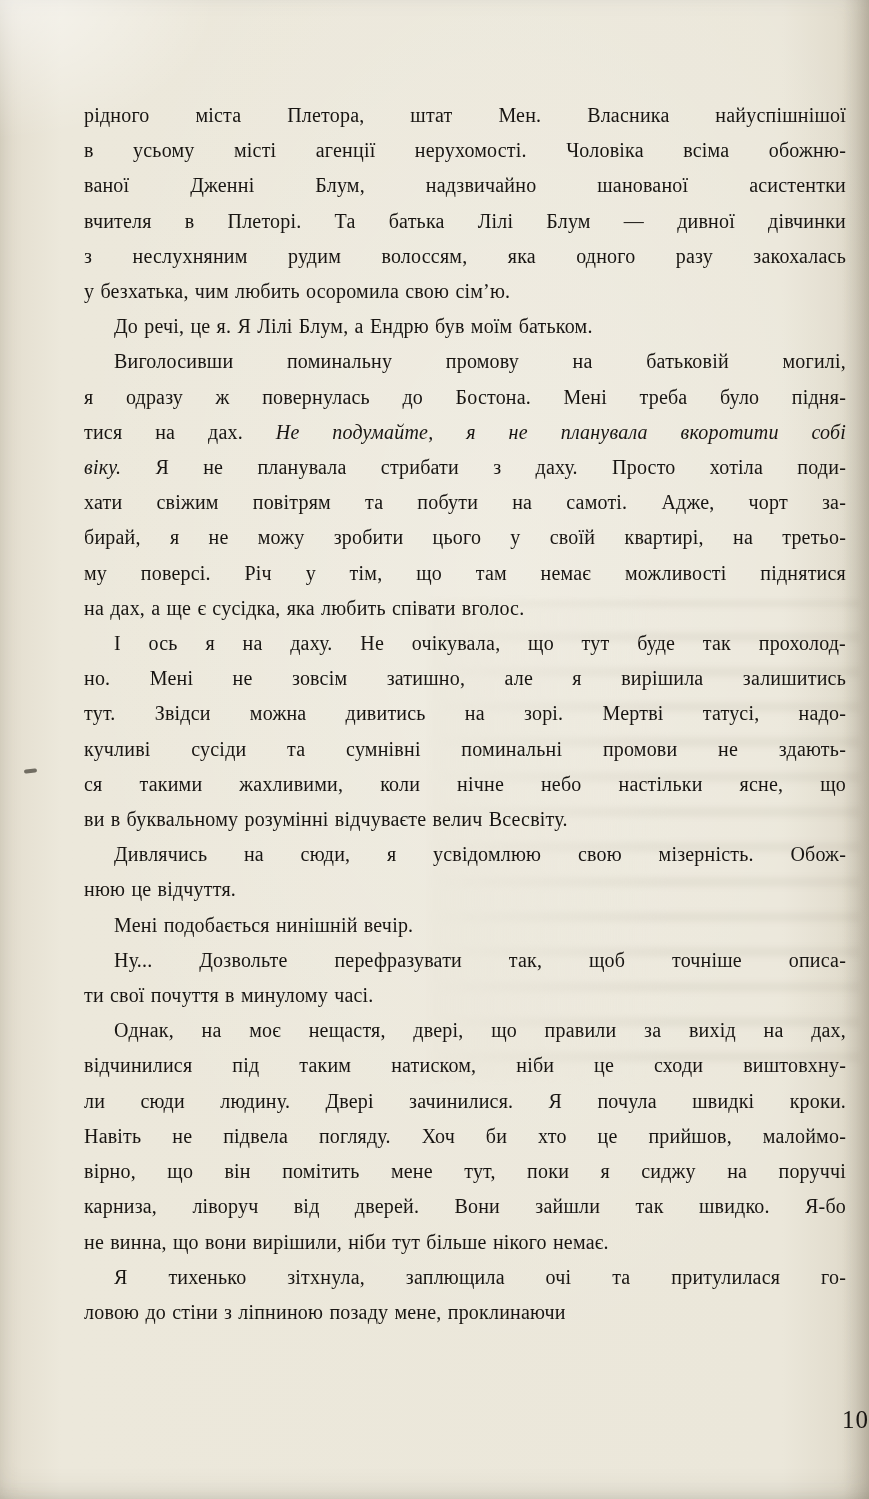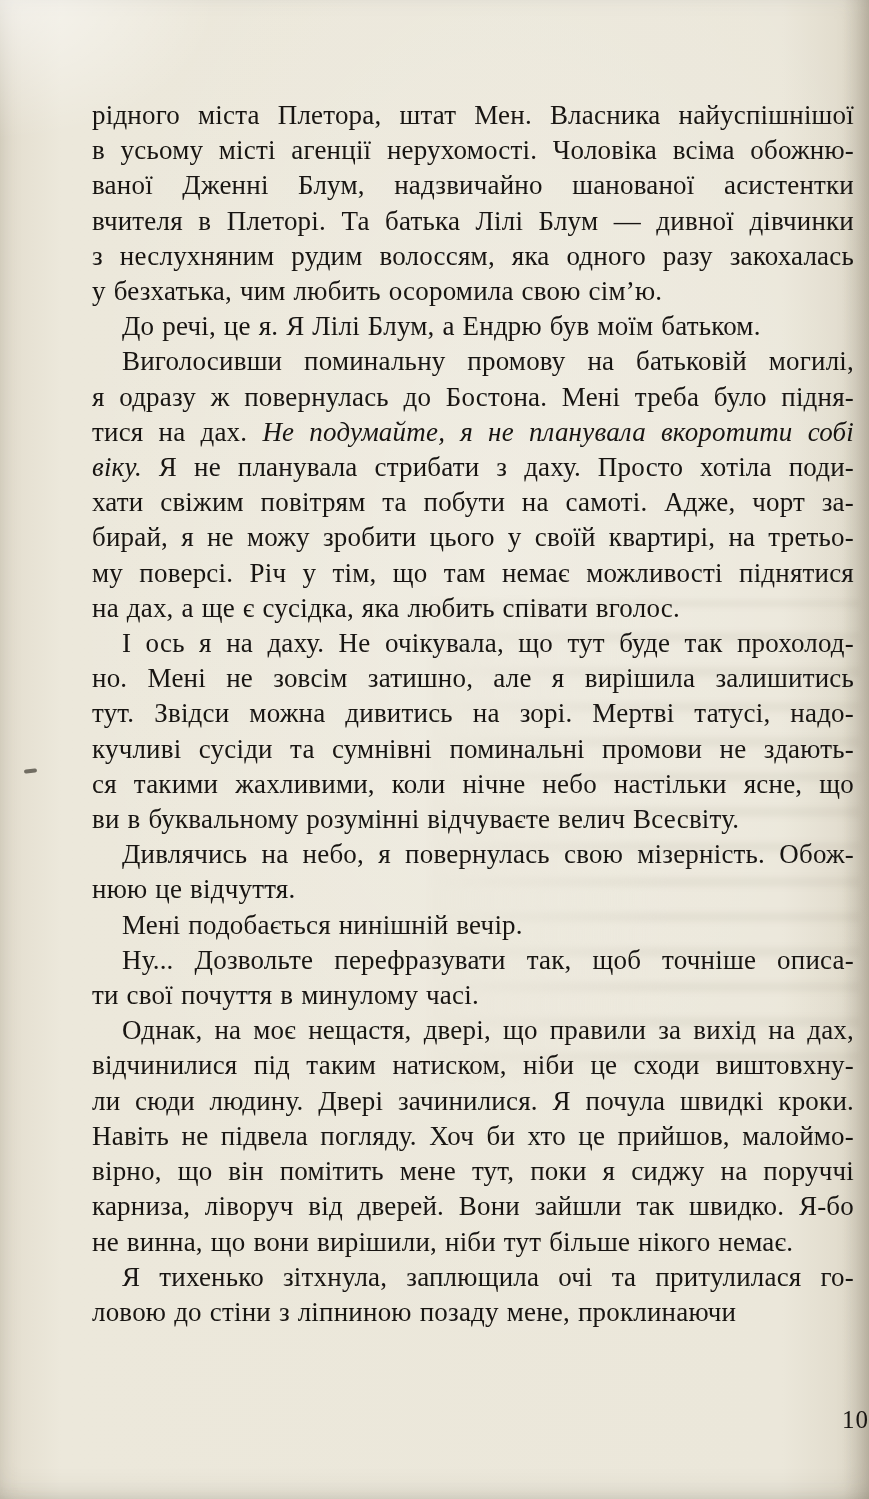--- a/index.html
+++ b/index.html
@@ -27,22 +27,22 @@
       inset 0 14px 26px -22px rgba(255,255,255,.5);
     color:var(--ink);
   }
   .corner-light{
     position:absolute;left:0;top:0;width:220px;height:140px;
     background:radial-gradient(ellipse at 0% 0%, rgba(255,255,255,.55), rgba(255,255,255,0) 70%);
     pointer-events:none;
   }
   .text-block{
     position:absolute;
-    left:92px;top:98px;width:762px;
-    font-size:27px;
+    left:84px;top:98px;width:762px;
+    font-size:20px;
     line-height:35.2px;
     letter-spacing:.2px;
     word-spacing:1px;
   }
   .para{margin:0;}
   .line{
     text-align:justify;
     text-align-last:justify;
   }
   .line.last{text-align-last:left;}
@@ -112,21 +112,21 @@
       </div>
       <div class="para">
         <div class="line indent"><span>І ось я на даху. Не очікувала, що тут буде так прохолод-</span></div>
         <div class="line"><span>но. Мені не зовсім затишно, але я вирішила залишитись</span></div>
         <div class="line"><span>тут. Звідси можна дивитись на зорі. Мертві татусі, надо-</span></div>
         <div class="line"><span>кучливі сусіди та сумнівні поминальні промови не здають-</span></div>
         <div class="line"><span>ся такими жахливими, коли нічне небо настільки ясне, що</span></div>
         <div class="line last"><span>ви в буквальному розумінні відчуваєте велич Всесвіту.</span></div>
       </div>
       <div class="para">
-        <div class="line indent"><span>Дивлячись на небо, я повернулась свою мізерність. Обож-</span></div>
+        <div class="line indent"><span>Дивлячись на сюди, я усвідомлюю свою мізерність. Обож-</span></div>
         <div class="line last"><span>нюю це відчуття.</span></div>
       </div>
       <div class="para">
         <div class="line last indent"><span>Мені подобається нинішній вечір.</span></div>
       </div>
       <div class="para">
         <div class="line indent"><span>Ну... Дозвольте перефразувати так, щоб точніше описа-</span></div>
         <div class="line last"><span>ти свої почуття в минулому часі.</span></div>
       </div>
       <div class="para">

